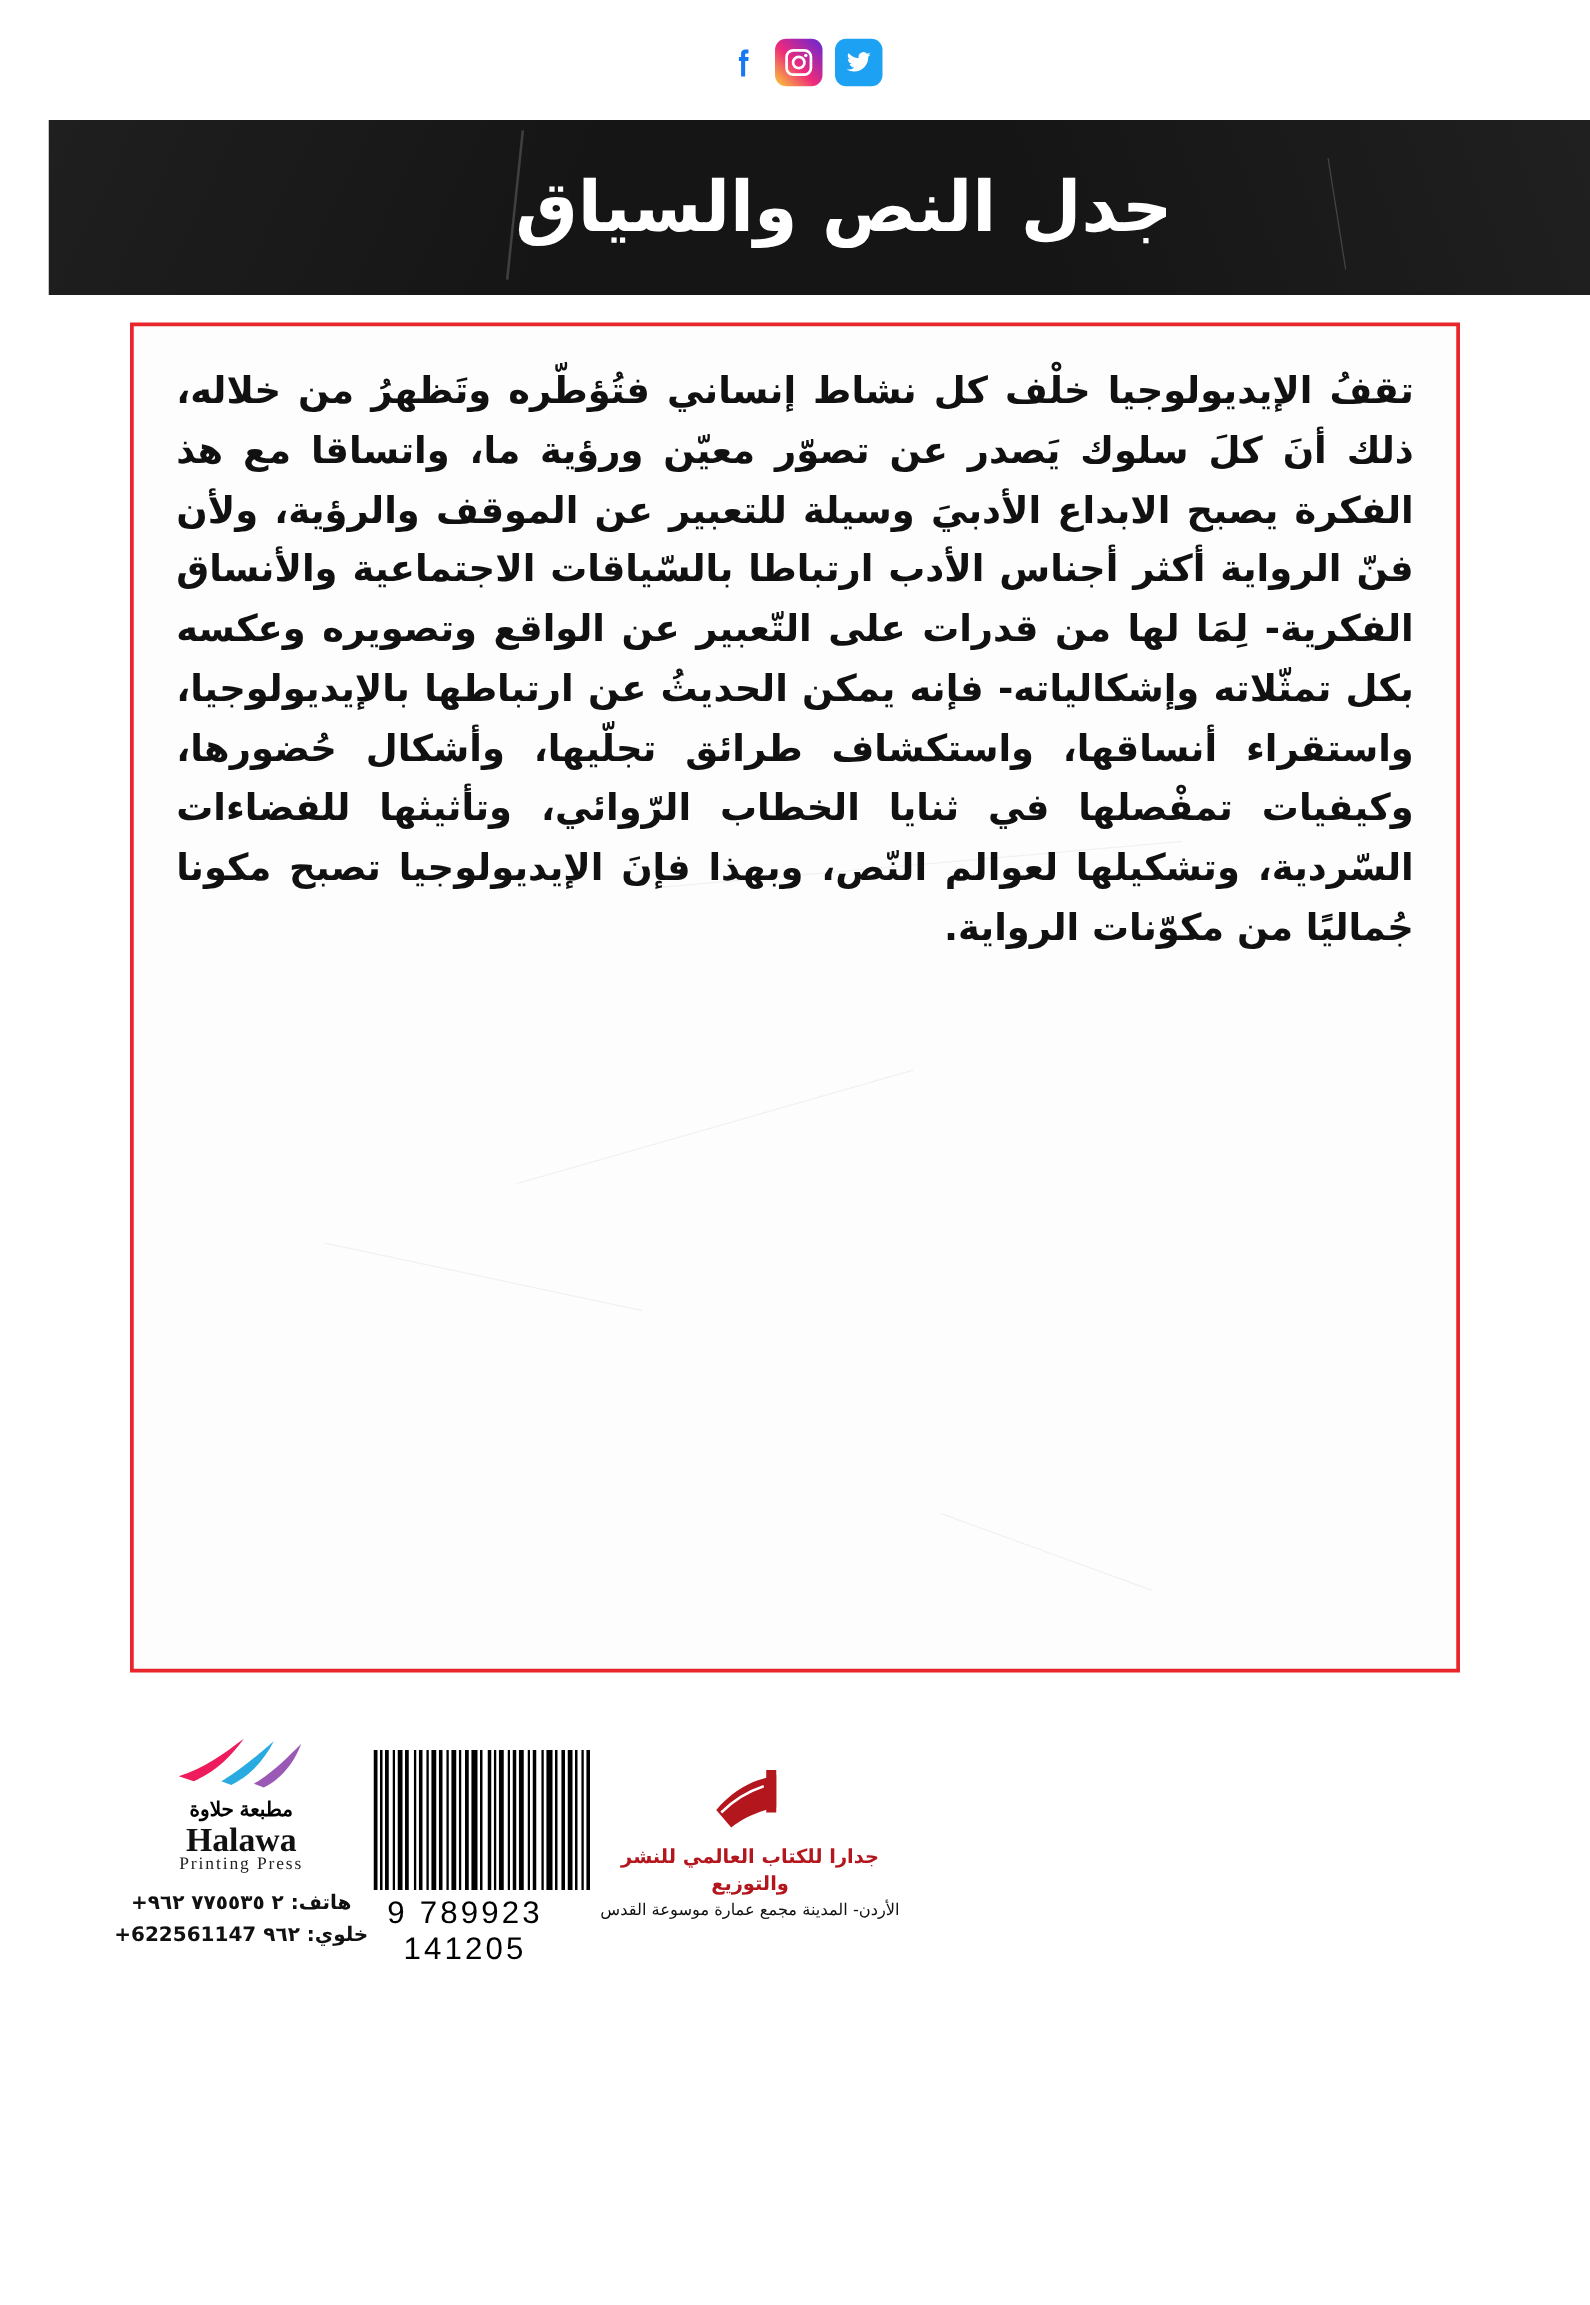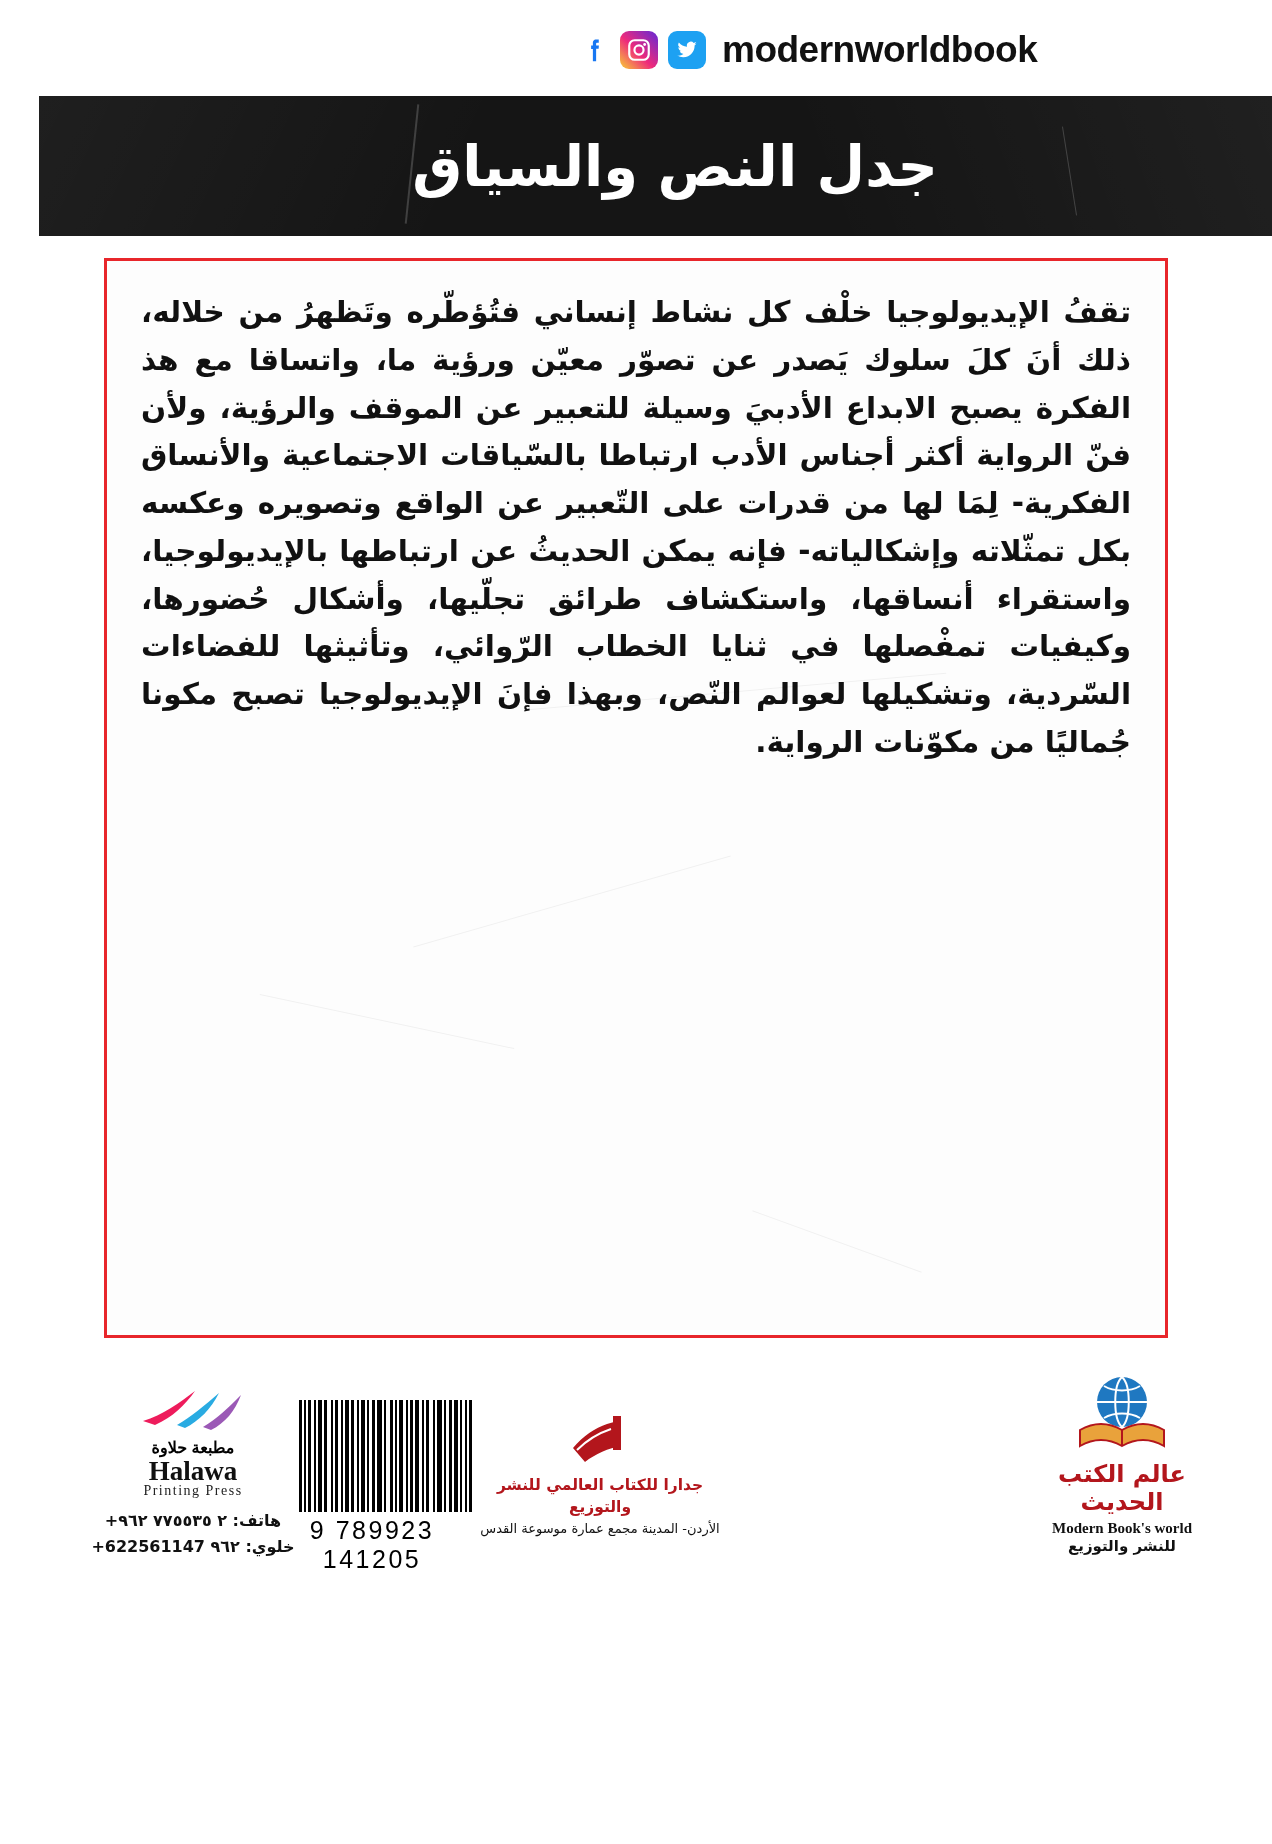--- a/index.html
+++ b/index.html
@@ -319,21 +319,20 @@
         <circle cx="12" cy="12" r="4.2" fill="none" stroke="#fff" stroke-width="2"></circle>
         <circle cx="17.2" cy="6.9" r="1.3" fill="#fff"></circle>
       </svg>
     </span>
     <span class="sicon tw">
       <svg width="26" height="26" viewBox="0 0 24 24" aria-hidden="true">
         <path fill="#fff" d="M21 6.1c-.7.3-1.4.5-2.1.6.8-.5 1.3-1.2 1.6-2-.7.4-1.5.7-2.3.9a3.6 3.6 0 0 0-6.2 3.3A10.3 10.3 0 0 1 4.5 5a3.6 3.6 0 0 0 1.1 4.8c-.6 0-1.2-.2-1.6-.4 0 1.8 1.2 3.2 2.9 3.6-.5.1-1 .2-1.6.1a3.6 3.6 0 0 0 3.4 2.5A7.3 7.3 0 0 1 3 17.1a10.2 10.2 0 0 0 5.6 1.6c6.7 0 10.4-5.6 10.4-10.4v-.5c.7-.5 1.3-1.1 1.8-1.8z"></path>
       </svg>
     </span>
   </div>
-  <div class="social-handle">modernworldbook</div>
 </div>
 
 <div class="title-band">
   <div class="band-scratch s1"></div>
   <div class="band-scratch s2"></div>
   <div class="title">جدل النص والسياق</div>
 </div>
 
 <div class="blurb-box">
   <div class="scuff a"></div>
@@ -437,28 +436,14 @@
         <path d="M12 42 C22 30 34 22 46 18 L60 14 L60 40 C48 42 34 48 24 56 Z" fill="#b3161c"></path>
         <path d="M16 44 C26 34 38 27 50 23" stroke="#fff" stroke-width="2" fill="none"></path>
         <rect x="52" y="10" width="8" height="34" fill="#b3161c"></rect>
       </svg>
     </div>
     <div class="d-ar">جدارا للكتاب العالمي للنشر والتوزيع</div>
     <div class="d-addr">الأردن- المدينة مجمع عمارة موسوعة القدس</div>
   </div>
 
 
-  <div class="publisher">
-    <div class="globe">
-      <svg width="96" height="96" viewBox="0 0 96 96" aria-hidden="true">
-        <circle cx="48" cy="34" r="25" fill="#1f78c1"></circle>
-        <path d="M23 34h50M48 9c9 8 9 42 0 50M48 9c-9 8-9 42 0 50" stroke="#fff" stroke-width="2" fill="none"></path>
-        <path d="M30 18c10 6 26 6 36 0M30 50c10-6 26-6 36 0" stroke="#fff" stroke-width="2" fill="none"></path>
-        <path d="M6 62c14-8 28-8 42 0 14-8 28-8 42 0v16c-14-8-28-8-42 0-14-8-28-8-42 0z" fill="#e9a23b" stroke="#b3161c" stroke-width="2"></path>
-        <path d="M48 62v16" stroke="#b3161c" stroke-width="2"></path>
-      </svg>
-    </div>
-    <div class="p-ar">عالم الكتب الحديث</div>
-    <div class="p-en">Modern Book's world</div>
-    <div class="p-ar2">للنشر والتوزيع</div>
-  </div>
 
 </div>
 
 </body></html>

